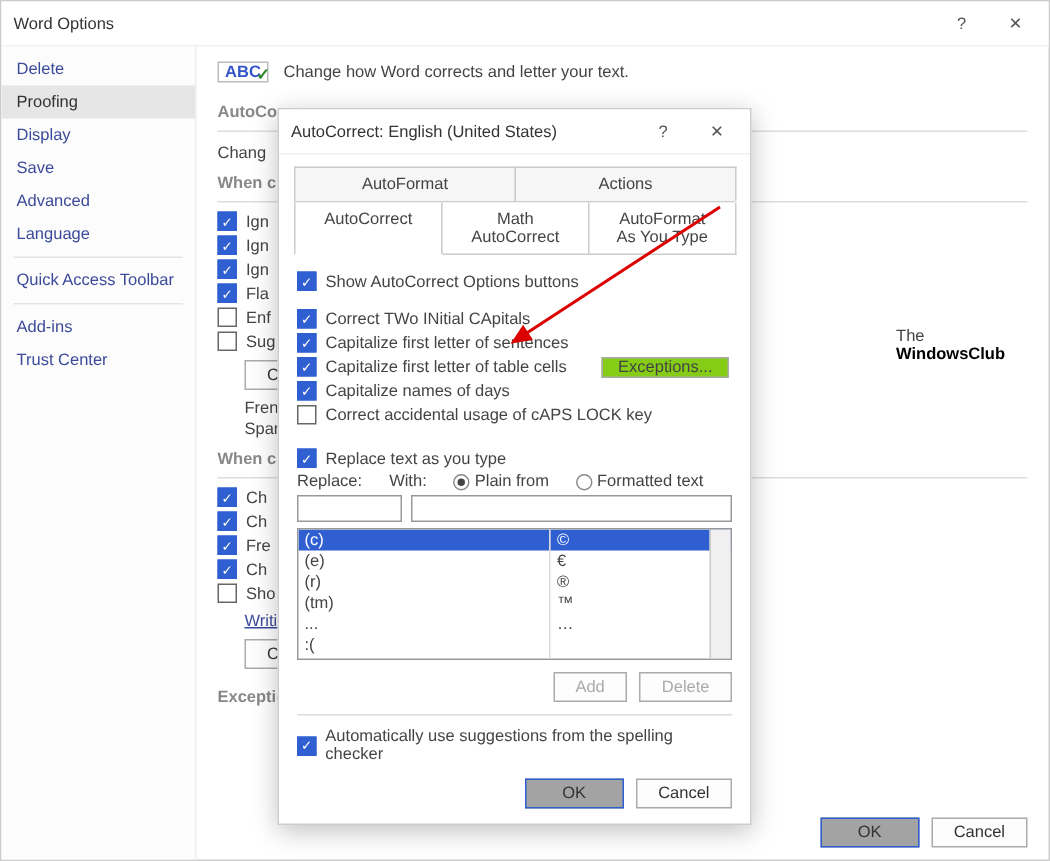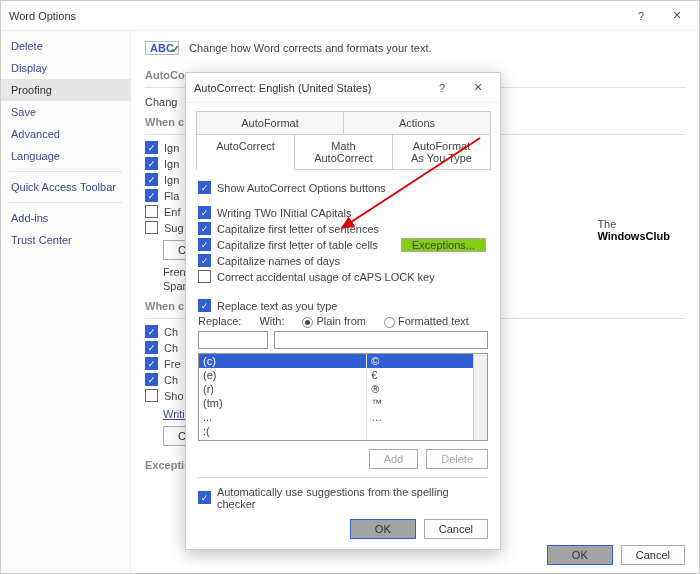--- a/index.html
+++ b/index.html
@@ -58,35 +58,35 @@
   <div class="titlebar">
     <span class="title">Word Options</span>
     <div class="btns">
       <div class="btn">?</div>
       <div class="btn">✕</div>
     </div>
   </div>
   <div class="w-body">
     <div class="sidebar">
       <div class="side-item">Delete</div>
+      <div class="side-item sel">Proofing</div>
       <div class="side-item">Display</div>
-      <div class="side-item sel">Proofing</div>
       <div class="side-item">Save</div>
       <div class="side-item">Advanced</div>
       <div class="side-item">Language</div>
       <div class="side-sep"></div>
       <div class="side-item">Quick Access Toolbar</div>
       <div class="side-sep"></div>
       <div class="side-item">Add-ins</div>
       <div class="side-item">Trust Center</div>
     </div>
     <div class="main">
       <div class="hdr">
         <div class="abcicon">ABC</div>
-        <span>Change how Word corrects and formats your text.</span>
+        <span>Change how Word corrects and letter your text.</span>
       </div>
       <div class="section-label">AutoCo</div>
       <div style="height:1px;background:#ddd;margin-bottom:8px"></div>
       <div style="margin:6px 0">Chang</div>
       <div class="section-label">When c</div>
       <div style="height:1px;background:#ddd;margin-bottom:6px"></div>
       <div class="row">
           <span class="cb checked"></span>
           <span>Ign</span>
         </div>
@@ -169,21 +169,21 @@
     </div>
   </div>
   <div class="ac-body">
     <div class="row">
         <span class="cb checked"></span>
         <span>Show AutoCorrect Options buttons</span>
       </div>
     <div style="height:6px"></div>
     <div class="row">
         <span class="cb checked"></span>
-        <span>Writing TWo INitial CApitals</span>
+        <span>Correct TWo INitial CApitals</span>
       </div>
     <div class="row">
         <span class="cb checked"></span>
         <span>Capitalize first letter of sentences</span>
       </div>
     <div class="row">
         <span class="cb checked"></span>
         <span>Capitalize first letter of table cells</span>
       </div>
     <div class="row">

